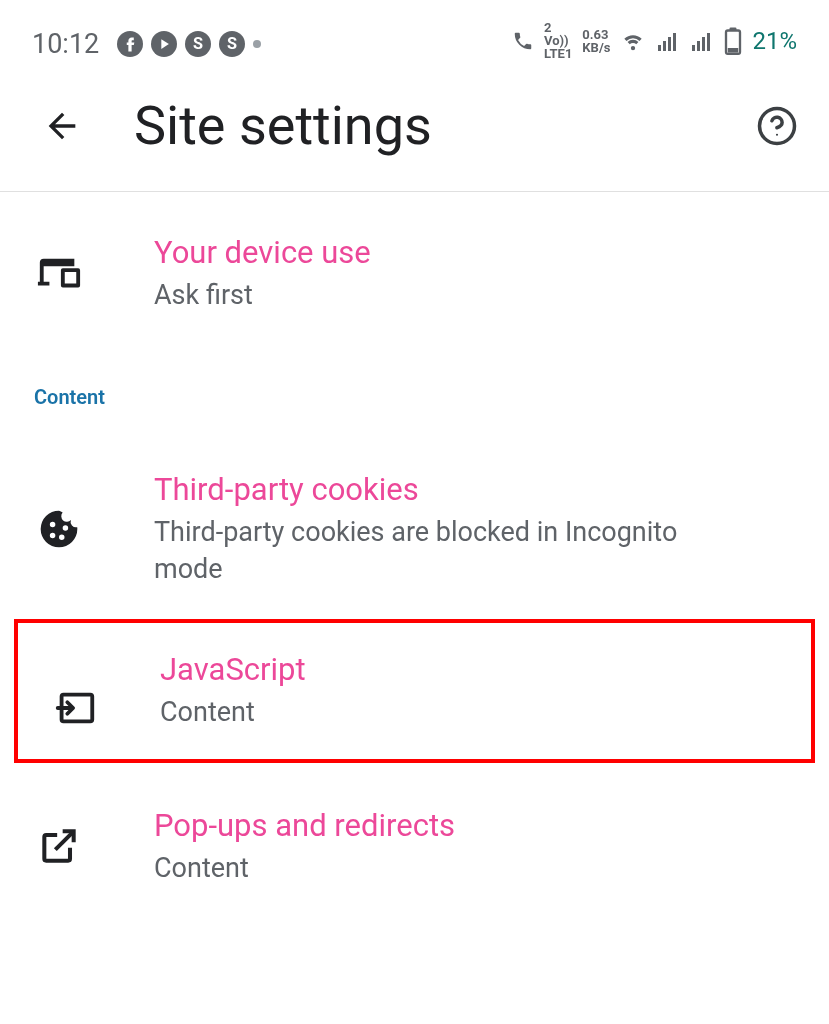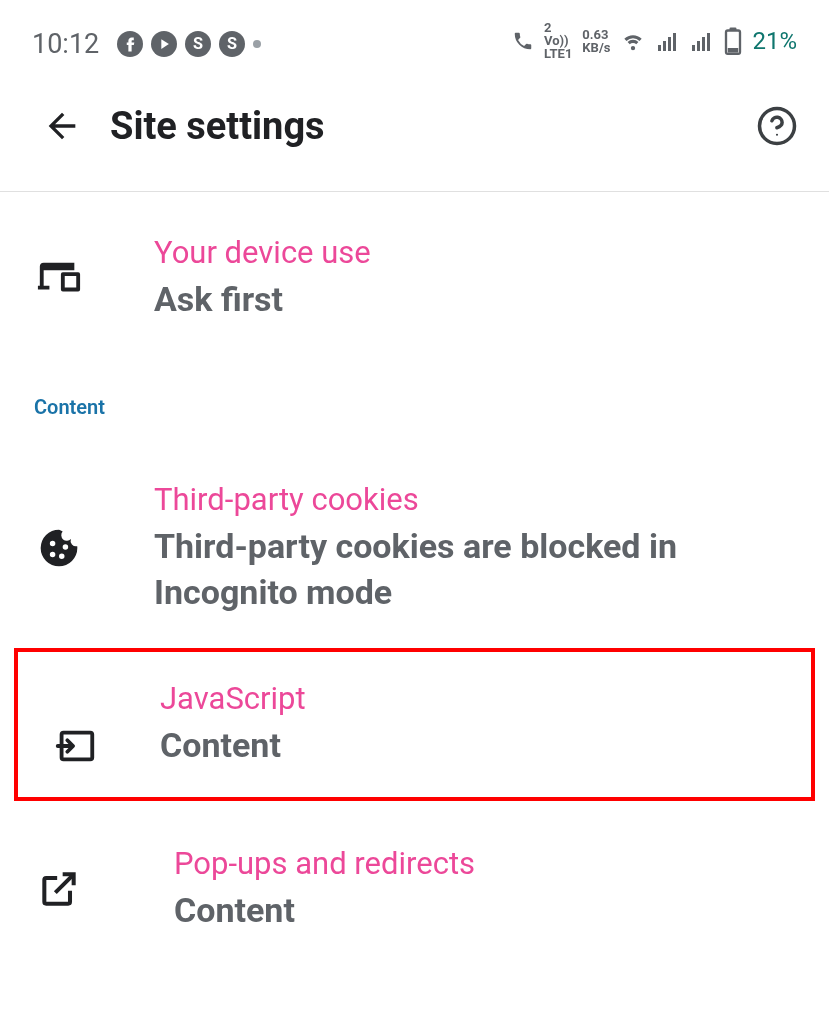--- a/index.html
+++ b/index.html
@@ -79,24 +79,24 @@
   }
   .back-button {
     width: 56px;
     height: 56px;
     display: flex;
     align-items: center;
     justify-content: center;
     cursor: pointer;
   }
   .header-title {
-    font-size: 38px;
-    font-weight: 700;
+    font-size: 54px;
+    font-weight: 400;
     color: #202124;
-    margin-left: 20px;
+    margin-left: 44px;
     flex: 1;
   }
   .help-button {
     width: 56px;
     height: 56px;
     display: flex;
     align-items: center;
     justify-content: center;
     cursor: pointer;
   }
@@ -116,23 +116,23 @@
     margin-left: 70px;
     flex: 1;
   }
   .setting-title {
     font-size: 31px;
     color: #ec4899;
     font-weight: 400;
     margin-bottom: 6px;
   }
   .setting-subtitle {
-    font-size: 34px;
-    color: #5f6368;
-    font-weight: 700;
+    font-size: 27px;
+    color: #5f6368;
+    font-weight: 400;
     line-height: 1.35;
   }
   .section-header {
     font-size: 20px;
     font-weight: 600;
     color: #1a73a8;
     padding: 36px 34px 20px 34px;
   }
   .highlight-box {
     border: 4px solid #ff0000;
@@ -140,21 +140,21 @@
   }
   .highlight-box .setting-item {
     padding: 28px 32px;
     align-items: flex-end;
   }
   .highlight-box .setting-text {
     margin-left: 60px;
   }
   .top-item { padding-top: 42px; padding-bottom: 36px; }
   .cookies-item { padding-top: 42px; padding-bottom: 32px; }
-  .popups-item { padding-top: 44px; gap: 20px; }
+  .popups-item { padding-top: 44px; }
 </style>
 </head>
 <body>
 
 <div class="status-bar">
   <div class="status-left">
     <span class="time">10:12</span>
     <div class="status-icon-row">
       <svg width="26" height="26" viewBox="0 0 24 24">
           <circle cx="12" cy="12" r="12" fill="#5f6368"></circle>

